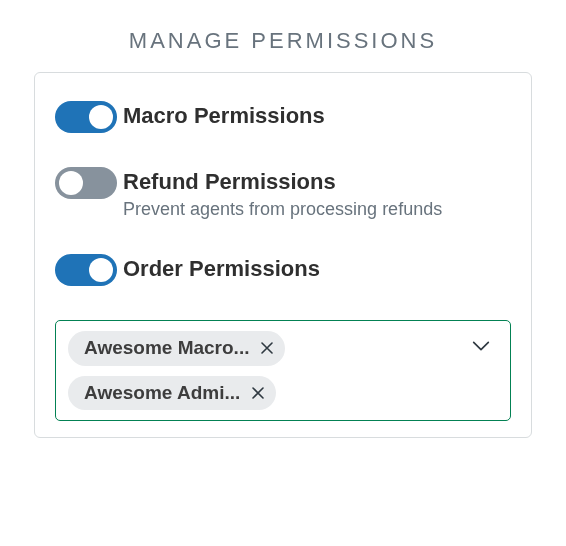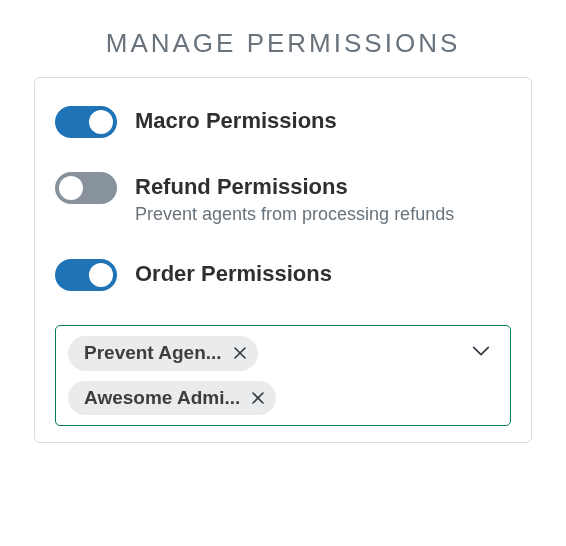--- a/index.html
+++ b/index.html
@@ -8,21 +8,21 @@
     width: 566px; height: 546px;
     font-family: -apple-system, BlinkMacSystemFont, "Segoe UI", Helvetica, Arial, sans-serif;
     background: #fff;
     color: #2f3941;
   }
   .wrap {
     padding: 28px 34px 0 34px;
   }
   .title {
     text-align: center;
-    font-size: 26px;
+    font-size: 22px;
     letter-spacing: 3px;
     color: #68737d;
     font-weight: 500;
     margin: 0 0 18px 0;
   }
   .card {
     border: 1px solid #d8dcde;
     border-radius: 6px;
     padding: 28px 20px 16px 20px;
   }
@@ -47,21 +47,21 @@
     position: absolute;
     width: 24px;
     height: 24px;
     border-radius: 50%;
     background: #fff;
     top: 4px;
   }
   .toggle-on .knob { right: 4px; }
   .toggle-off .knob { left: 4px; }
   .row-text {
-    margin-left: 18px;
+    margin-left: 6px;
     padding-top: 1px;
   }
   .row-label {
     font-size: 22px;
     font-weight: 700;
     color: #2f2f2f;
     line-height: 1.25;
   }
   .row-desc {
     font-size: 18px;
@@ -143,21 +143,21 @@
         <div class="knob"></div>
       </div>
       <div class="row-text">
         <div class="row-label">Order Permissions</div>
       </div>
     </div>
 
     <div class="select-box">
       <div class="tags">
         <span class="tag">
-          <span>Prevent Agen...</span>
+          <span>Awesome Macro...</span>
           <span class="tag-remove">
             <svg width="12" height="12" viewBox="0 0 12 12">
                 <path d="M1 1 L11 11 M11 1 L1 11" stroke="currentColor" stroke-width="1.6" stroke-linecap="round"></path>
               </svg>
           </span>
         </span>
         <span class="tag">
           <span>Awesome Admi...</span>
           <span class="tag-remove">
             <svg width="12" height="12" viewBox="0 0 12 12">

